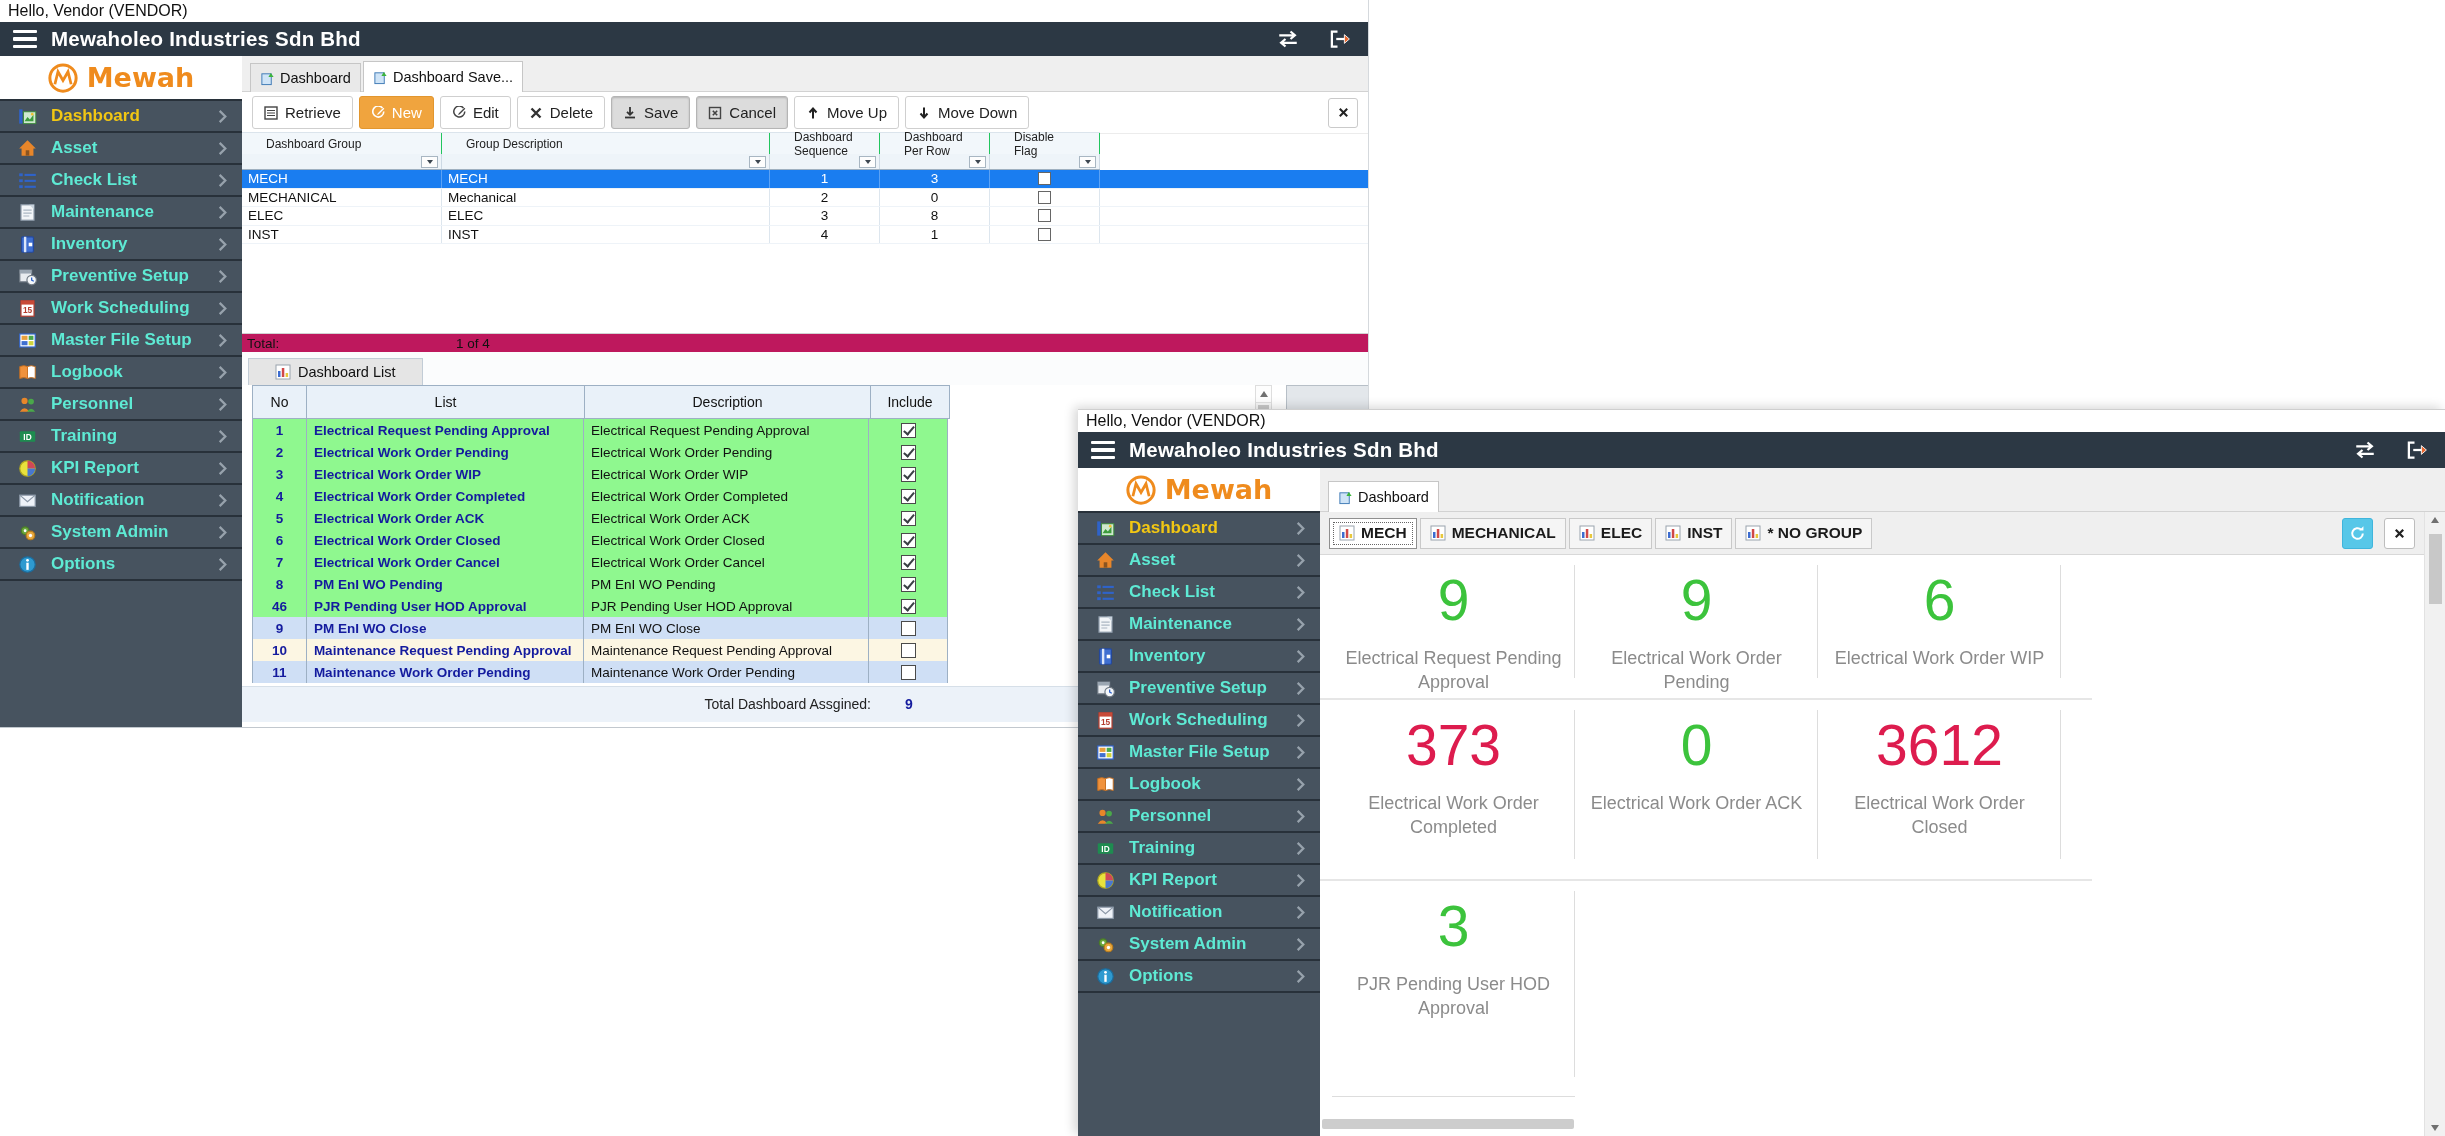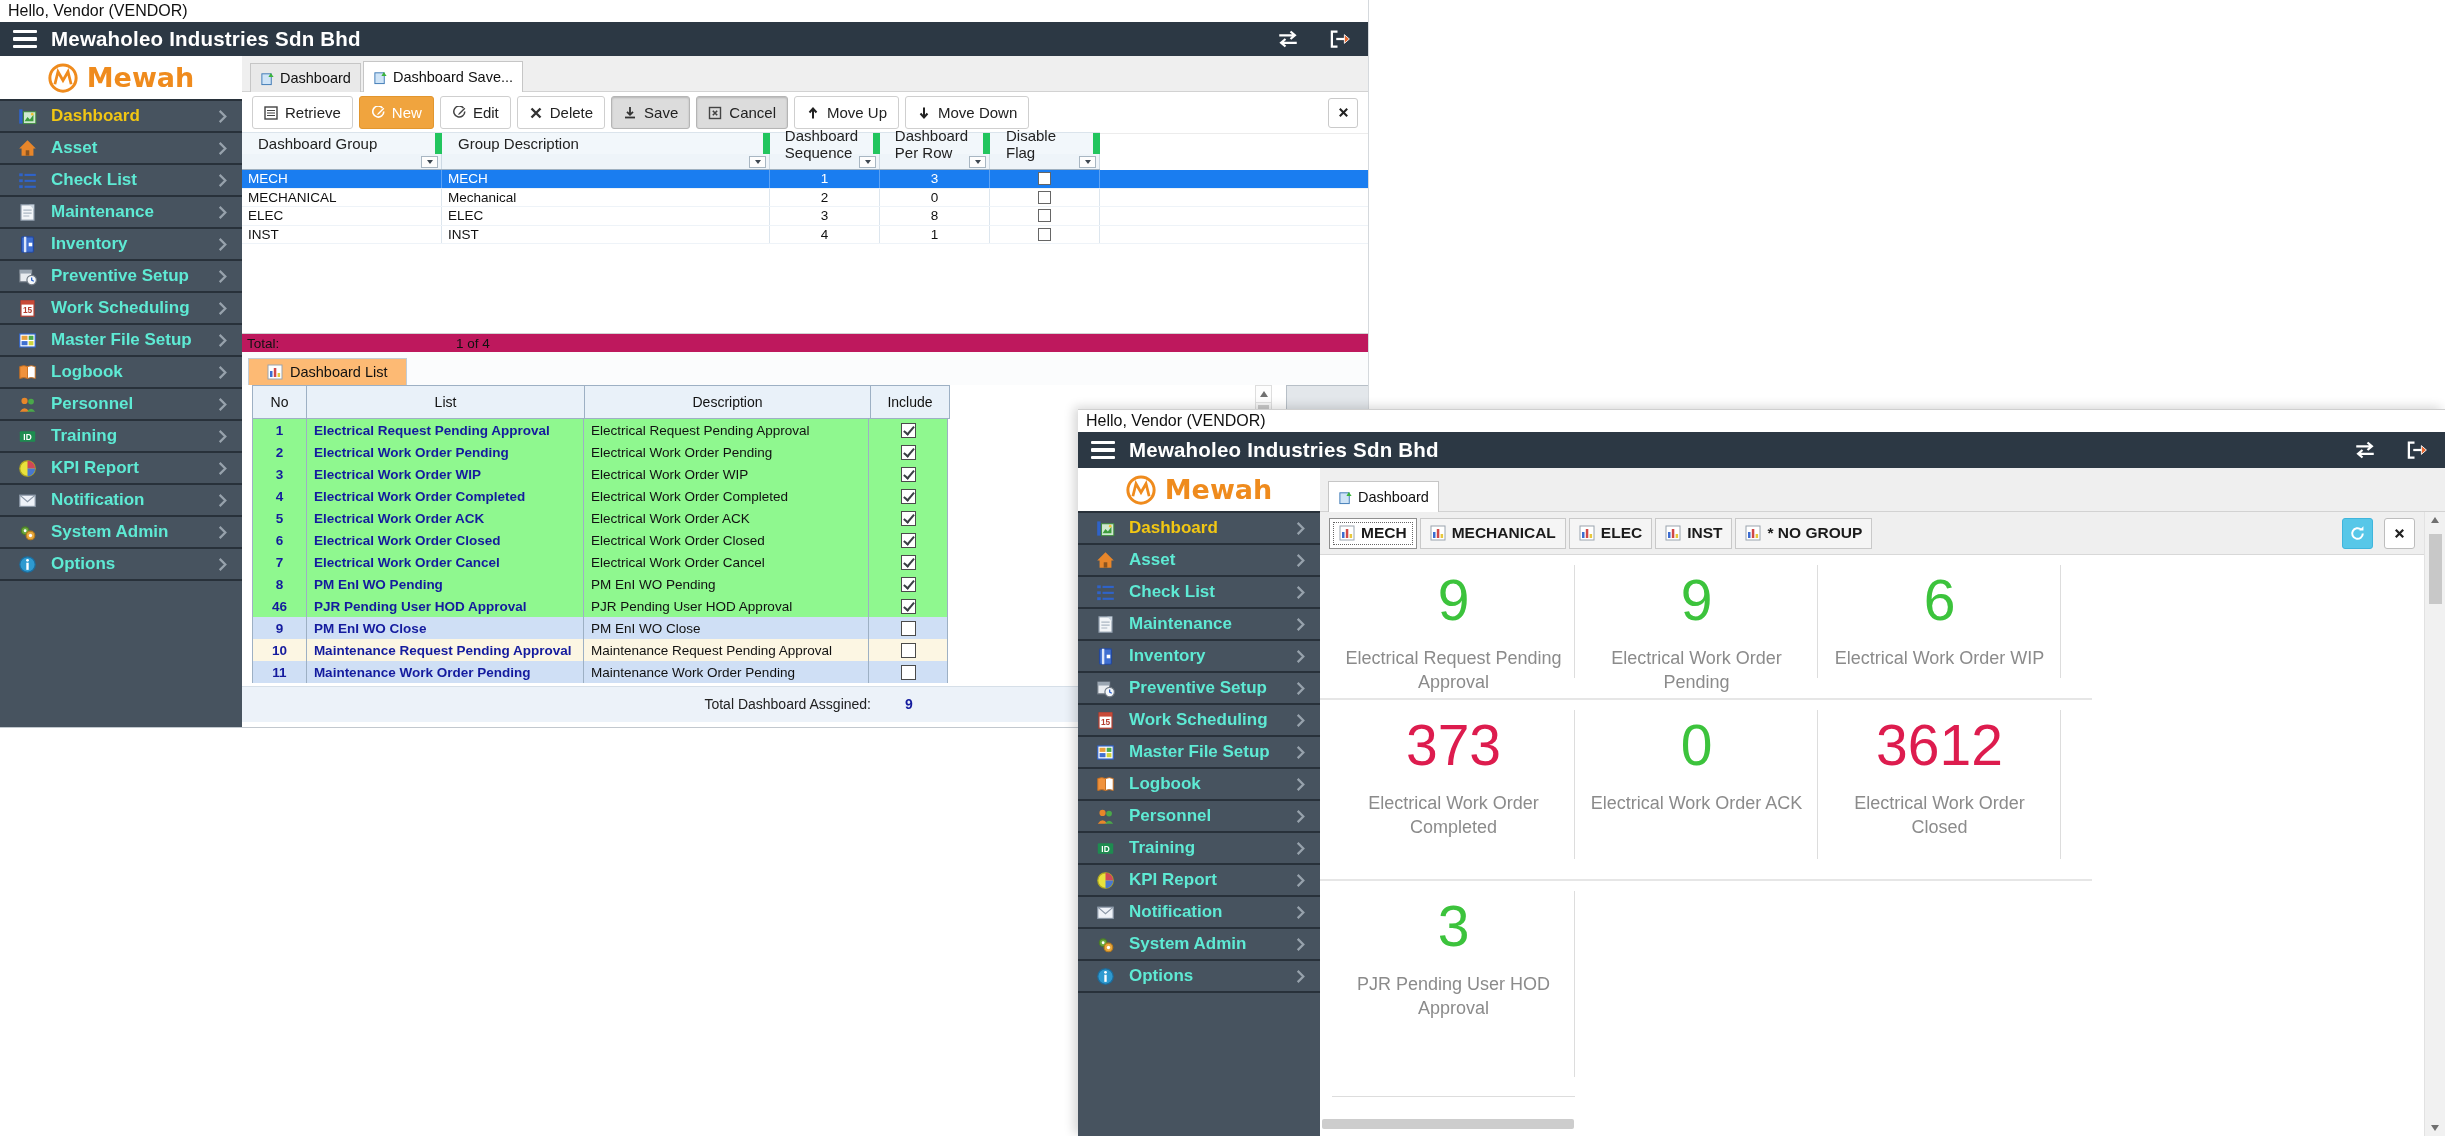--- a/index.html
+++ b/index.html
@@ -63,22 +63,22 @@
   .tbtn.primary{background:#f0a43e;border-color:#e2962e;color:#fff}
   .tbtn.pressed{background:#dcdcdc;border-color:#b5b5b5;box-shadow:inset 0 1px 2px rgba(0,0,0,.18)}
   .sq-btn{width:30px;height:30px;background:#fff;border:1px solid #cacaca;border-radius:3px;
           display:inline-flex;align-items:center;justify-content:center;cursor:pointer}
   .sq-btn .ic{width:13px;height:13px}
   .toolbar .sq-btn{margin-left:auto}
 
   
   .grid-head{position:absolute;left:0;top:76px;width:858px}
   .gh-row{display:flex;height:22px;background:#f2f7fb;border-top:1px solid #dbe4ec}
-  .gh-cell{display:flex;align-items:center;padding:0 16px;font-size:15px;color:#222;
-           border-right:7px solid #22c55e}
+  .gh-cell{display:flex;align-items:center;padding:0 24px;font-size:12px;color:#222;
+           border-right:1px solid #22c55e}
   .gh-cell.c{justify-content:center}
   .gf-row{display:flex;height:16px;background:#eef4f9;border-bottom:1px solid #9fb0c0}
   .gf-cell{display:flex;align-items:center;justify-content:flex-end;padding:0 3px;
            border-right:1px solid #cdd9e4}
   .fbtn{width:17px;height:12px;background:#fdfdfd;border:1px solid #a8b6c2;display:flex;
         align-items:center;justify-content:center;cursor:pointer}
   .fbtn::after{content:"";width:0;height:0;border:3px solid transparent;border-top:4px solid #3c4650;margin-top:4px}
   .grid-rows{position:absolute;left:0;top:114px;width:1127px}
   .g-row{display:flex;height:18.5px;border-bottom:1px solid #eef3f8;font-size:13.5px;cursor:pointer}
   .g-cell{display:flex;align-items:center;padding:0 6px;border-right:1px solid #dde6ee;overflow:hidden}
@@ -93,22 +93,22 @@
                 border:solid #3a3f44;border-width:0 2px 2px 0;transform:rotate(40deg)}
 
   .totalbar{position:absolute;left:0;right:0;top:277px;height:19px;background:#be185d;
             border-top:1px solid #d2d2d2;font-size:13.5px;display:flex;align-items:center}
   .totalbar .tl{padding-left:5px}
   .totalbar .tv{position:absolute;left:214px}
 
   
   .list-strip{position:absolute;left:0;right:0;top:296px;height:33px;background:#fbfcfd;
               display:flex;align-items:flex-end;padding-left:6px}
-  .list-tab{height:27px;background:#fdba74;border:1px solid #c2ccd6;border-bottom:none;display:flex;
-            align-items:center;gap:7px;padding:0 18px;font-size:14.5px;cursor:pointer}
+  .list-tab{height:27px;background:#e5e5e5;border:1px solid #c2ccd6;border-bottom:none;display:flex;
+            align-items:center;gap:7px;padding:0 26px;font-size:14.5px;cursor:pointer}
   .list-tab .ic{width:16px;height:16px}
   .list-head{position:absolute;left:10px;top:329px;height:34px;display:flex;background:#e9f1f9;
              border:1px solid #9db0c4;font-size:14px}
   .lh-cell{display:flex;align-items:center;justify-content:center;border-right:1px solid #9db0c4}
   .lh-cell:last-child{border-right:none}
   .head-extra{position:absolute;left:1044px;top:329px;width:83px;height:34px;background:#e3e7eb;
               border:1px solid #b7bfc7}
   .list-rows{position:absolute;left:10px;top:363px;width:696px;border-left:1px solid #9db0c4;
              border-right:1px solid #9db0c4}
   .l-row{display:flex;height:22px;font-size:13.5px;cursor:pointer}

